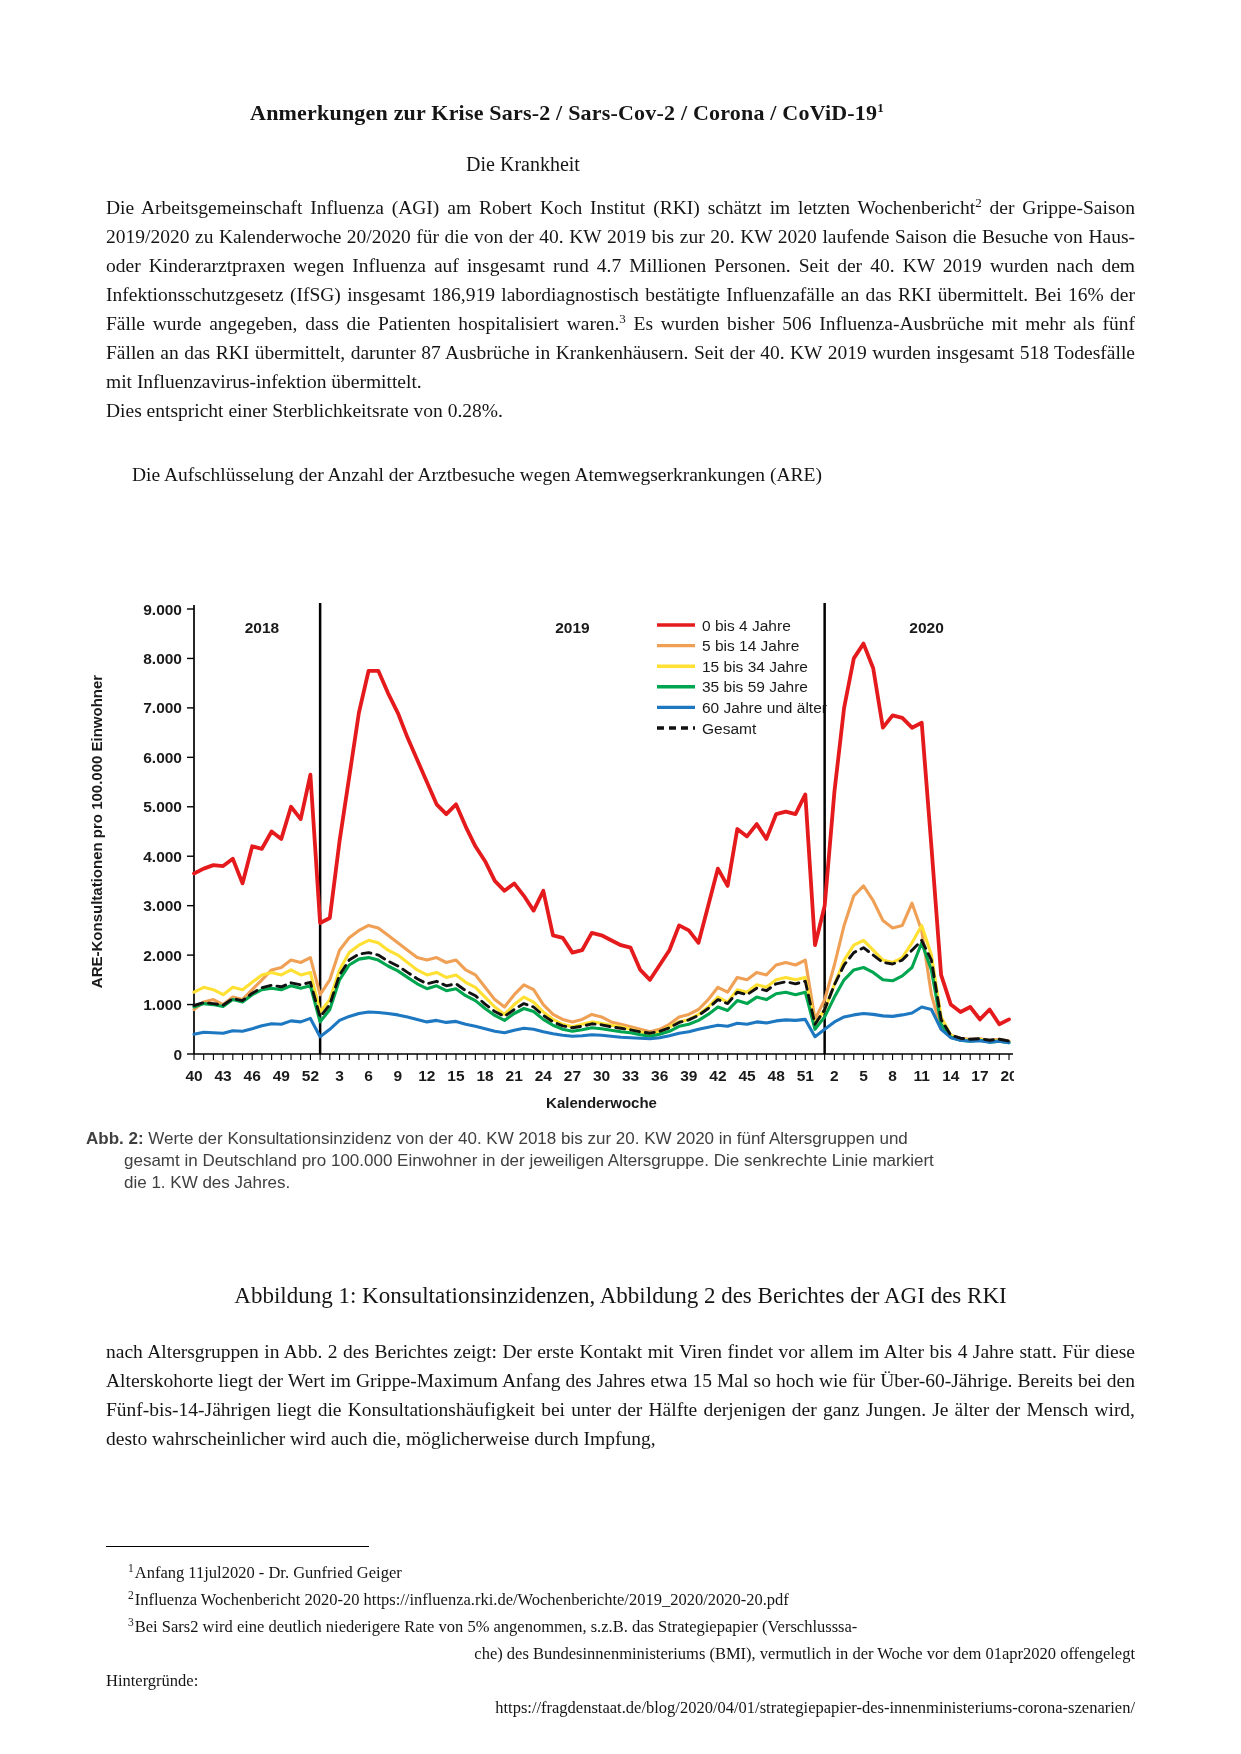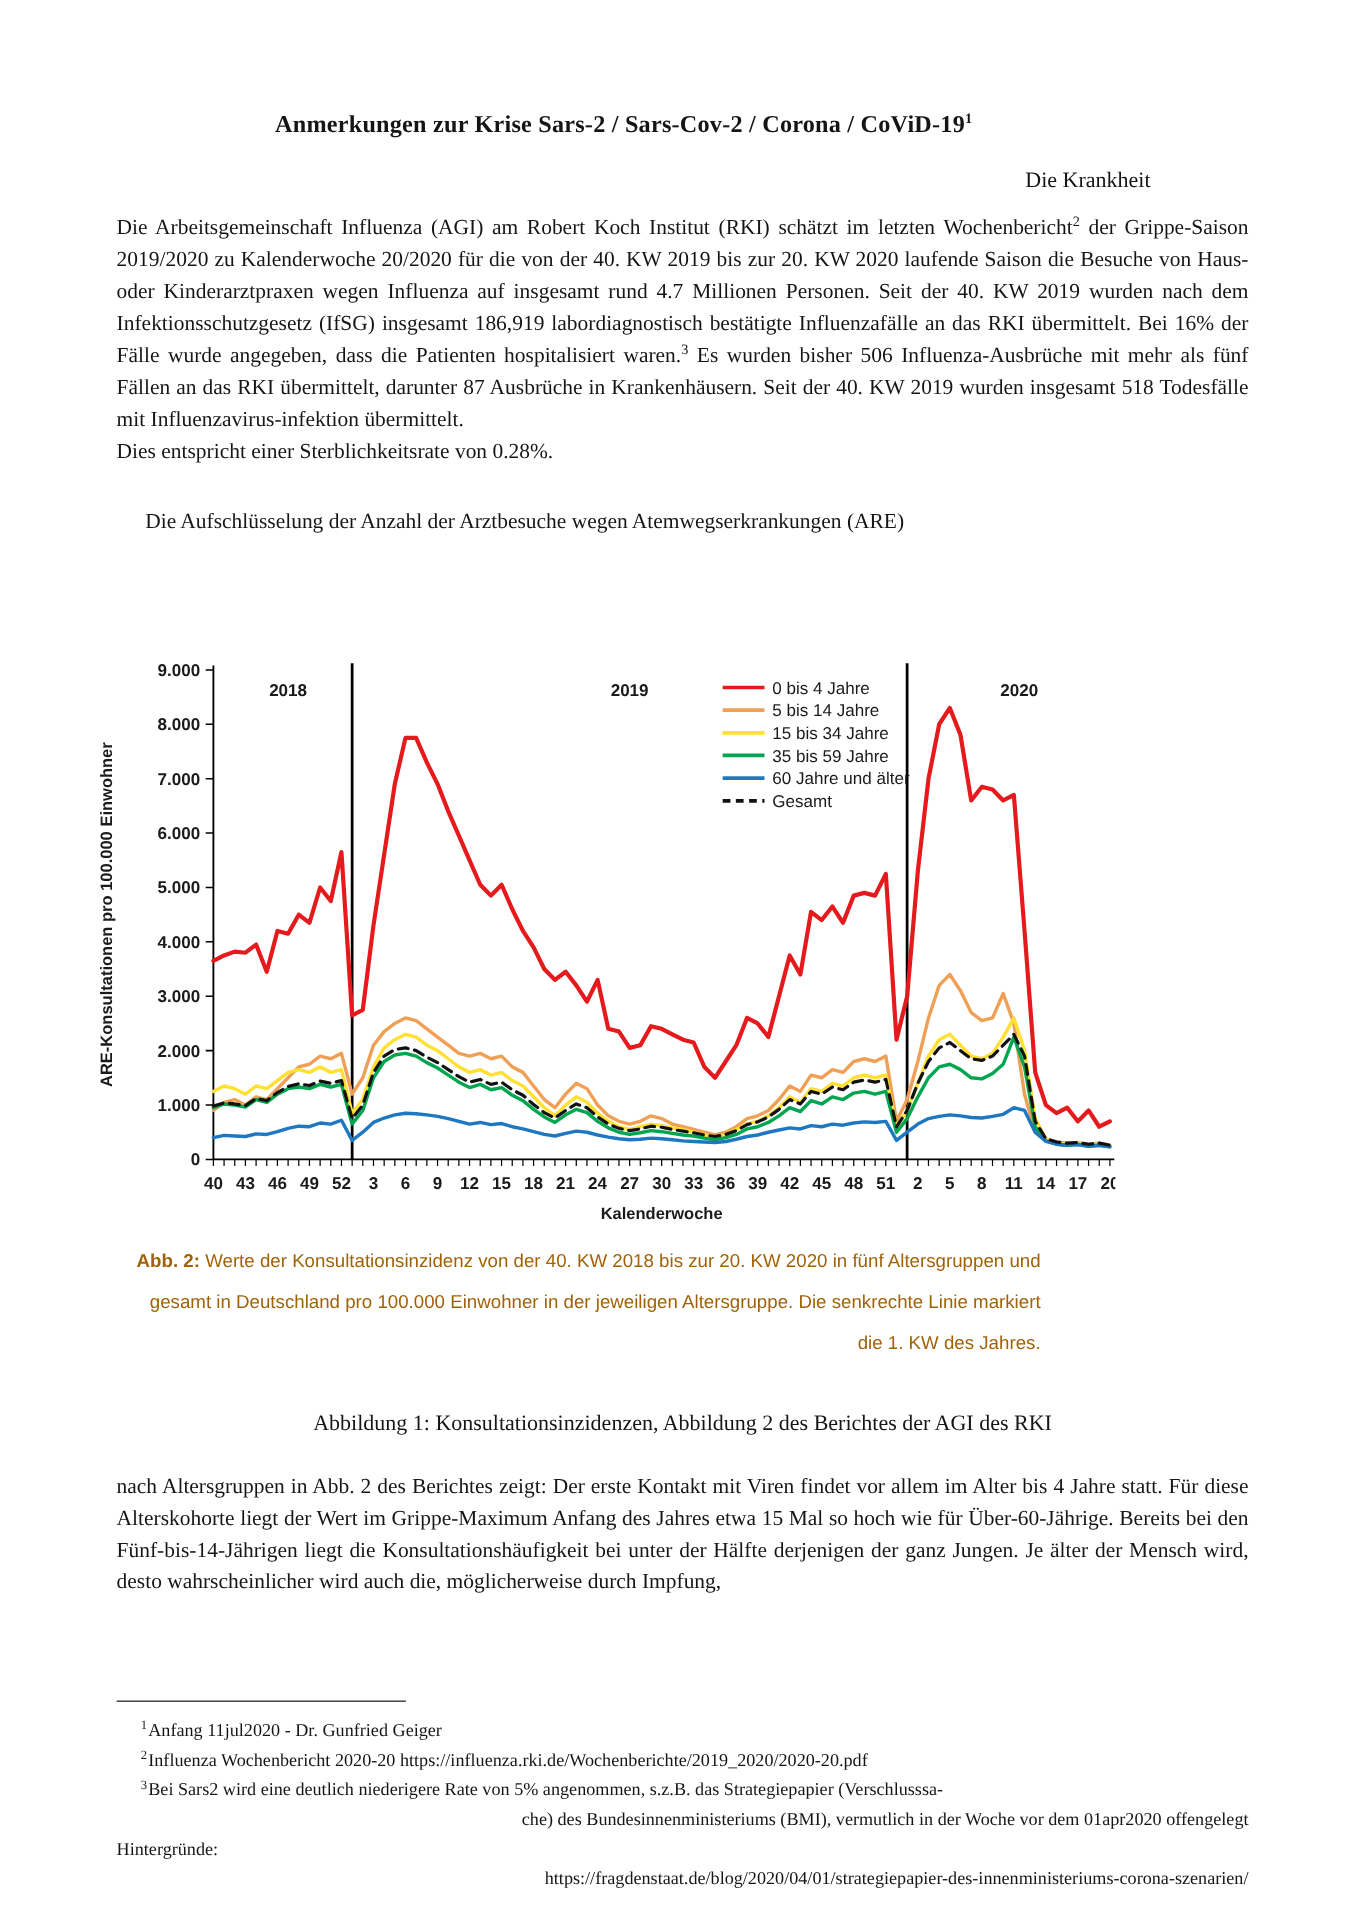--- a/index.html
+++ b/index.html
@@ -1,29 +1,29 @@
 <!DOCTYPE html>
 <html lang="de"><head>
 <meta charset="utf-8">
 <style>
   html,body{margin:0;padding:0;background:#ffffff;}
   .page{position:relative;width:1241px;height:1754px;background:#fff;overflow:hidden;
         font-family:"Liberation Serif",serif;color:#151515;}
   .abs{position:absolute;}
   .title{width:1134px;text-align:center;font-size:22px;font-weight:bold;letter-spacing:.2px;}
-  .subtitle{width:1046px;text-align:right;font-size:20px;}
+  .subtitle{width:1046px;text-align:center;font-size:20px;}
   .textcol{left:106px;width:1029px;}
   .para{font-size:19.5px;line-height:29px;text-align:justify;}
   .para.noj{text-align:left;}
   .indent{text-indent:26px;margin-top:35px;}
   sup.fnmark{font-size:13px;vertical-align:super;line-height:0;}
-  .caption{font-family:"Liberation Sans",sans-serif;font-size:17px;line-height:37px;color:#a16207;
-           text-indent:-38px;padding-left:38px;text-align:right;}
+  .caption{font-family:"Liberation Sans",sans-serif;font-size:17px;line-height:22px;color:#404040;
+           text-indent:-38px;padding-left:38px;}
   .cap-label{font-weight:bold;}
-  .figline{width:1241px;text-align:center;font-size:20px;}
+  .figline{width:1241px;text-align:center;font-size:23px;}
   .fnblock{font-size:16.5px;line-height:27px;}
   .fnrule{width:263px;border-top:1.7px solid #000;margin-bottom:12px;}
   .fn{text-indent:22px;text-align:justify;}
   .fnline{text-align:right;}
   .fnrow{display:flex;justify-content:space-between;}
   sup.fns{font-size:11.5px;vertical-align:super;line-height:0;margin-right:1px;}
   svg text{font-family:"Liberation Sans",sans-serif;fill:#1a1a1a;}
   svg .tick{font-size:15.5px;font-weight:bold;}
   svg .year{font-size:15.5px;font-weight:bold;}
   svg .legend{font-size:15.5px;}

